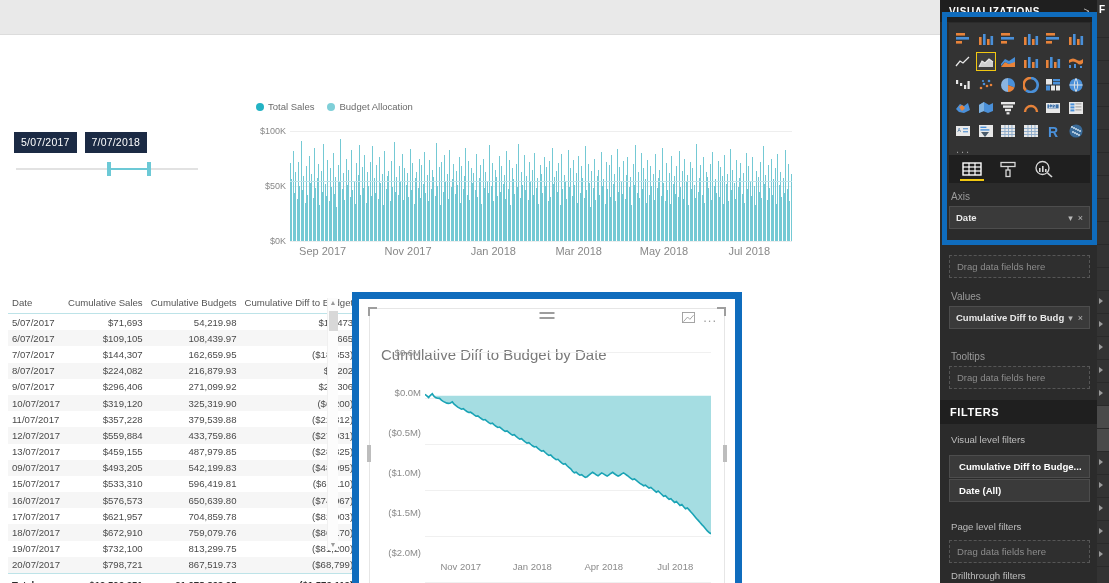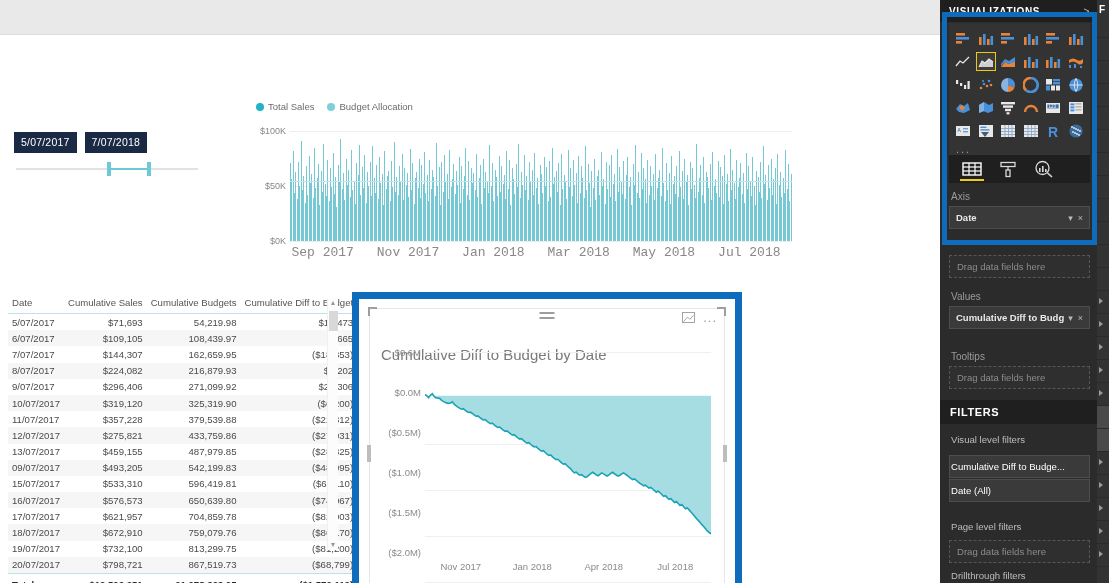--- a/index.html
+++ b/index.html
@@ -48,21 +48,21 @@
     position: absolute; right: 0; font-size: 9px; color: #888888; transform: translateY(-50%);
   }
   .bar-plot {
     position: absolute; left: 34px; right: 0; top: 0; height: 110px;
     display: flex; align-items: flex-end; overflow: hidden;
   }
   .gridline { position: absolute; left: 34px; right: 0; height: 1px; background: #eeeeee; }
   .bar { flex: 1 1 auto; background: #74c9d4; min-width: 0; }
   .bar-xlabels {
     position: absolute; left: 24px; right: 0; top: 114px;
-    display: flex; font-size: 13px; color: #888888; font-family: Liberation Mono, monospace;
+    display: flex; font-size: 11px; color: #888888;
   }
   .bar-xlabels span { flex: 1; text-align: center; }
 
   
   .tablevis { position: absolute; left: 8px; top: 258px; width: 340px; height: 265px; background: #fff; }
   table.pbi { width: 318px; border-collapse: collapse; font-size: 9.6px; color: #4a4a4a; }
   table.pbi th {
     font-weight: normal; color: #555555; font-size: 9.6px; padding: 3px 4px 5px 4px;
     border-bottom: 1px solid #bde3e8; text-align: right; white-space: nowrap;
   }
@@ -157,21 +157,21 @@
   .well-chip .chip-ico { color: #b9b9b9; font-size: 9px; flex: 0 0 auto; }
 
   .filters-header {
     position: absolute; left: 0; width: 157px; height: 24px; background: #1f1f1f;
     color: #ffffff; font-size: 11px; font-weight: bold; letter-spacing: .6px;
     display: flex; align-items: center; padding-left: 10px;
   }
   .filter-group-label { position: absolute; left: 11px; color: #bdbdbd; font-size: 9.6px; }
   .filter-chip {
     position: absolute; left: 9px; width: 141px; background: #3a3a3a; border: 1px solid #4d4d4d;
-    color: #ffffff; font-size: 9.6px; font-weight: normal; padding: 5px 1px; white-space: nowrap;
+    color: #ffffff; font-size: 9.6px; font-weight: bold; padding: 5px 9px; white-space: nowrap;
     overflow: hidden;
   }
   .filter-drop {
     position: absolute; left: 9px; width: 141px; border: 1px dashed #565656; background: #2f2f2f;
     color: #8c8c8c; font-size: 9.6px; padding: 5px 7px;
   }
 
   
   .fieldsstrip { position: absolute; left: 1097px; top: 0; width: 12px; height: 583px; background: #333333; }
   .fieldsstrip .fs-title { color: #ffffff; font-size: 10px; font-weight: bold; padding: 4px 0 0 2px; }
@@ -666,21 +666,21 @@
               <td>($6,200)</td>
             </tr>
             <tr>
               <td class="c0">11/07/2017</td>
               <td>$357,228</td>
               <td>379,539.88</td>
               <td>($22,312)</td>
             </tr>
             <tr class="alt">
               <td class="c0">12/07/2017</td>
-              <td>$275,821</td>
+              <td>$559,884</td>
               <td>433,759.86</td>
               <td>($27,931)</td>
             </tr>
             <tr>
               <td class="c0">13/07/2017</td>
               <td>$459,155</td>
               <td>487,979.85</td>
               <td>($28,825)</td>
             </tr>
             <tr class="alt">

